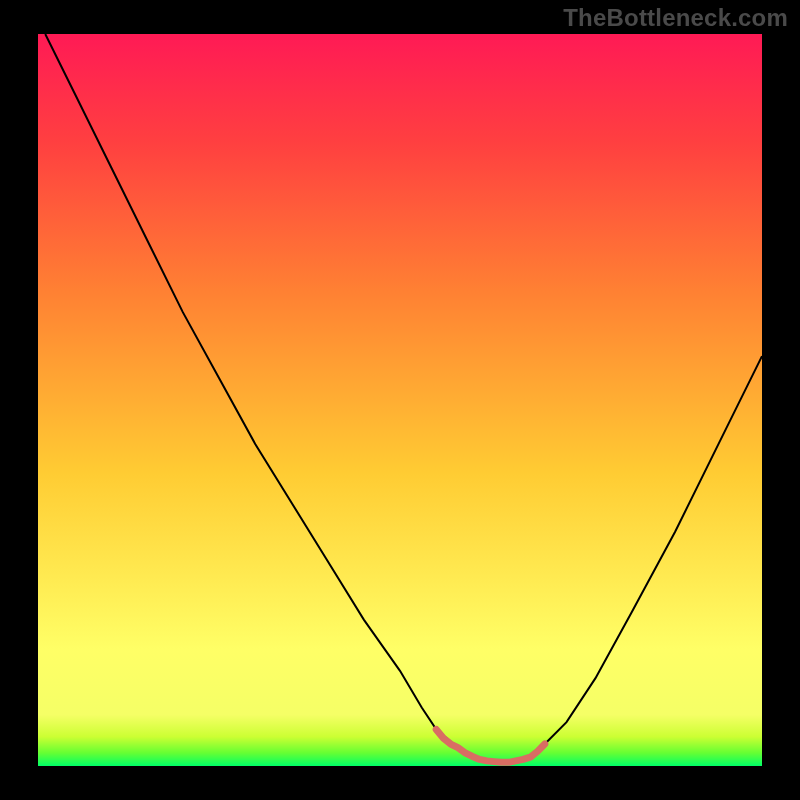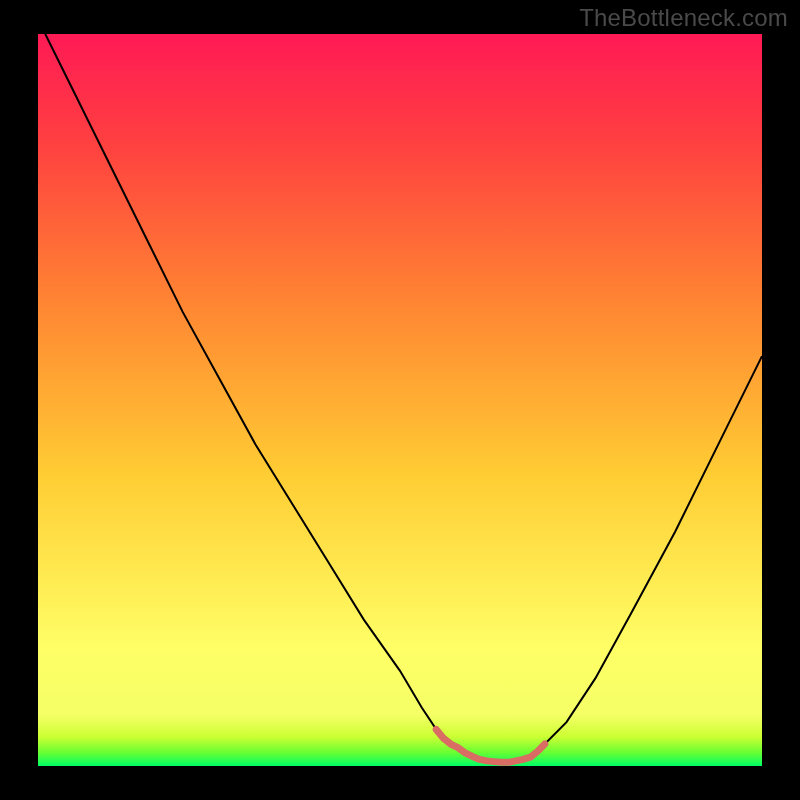--- a/index.html
+++ b/index.html
@@ -17,21 +17,21 @@
     top: 0;
     width: 800px;
     height: 800px;
   }
   .watermark {
     position: absolute;
     top: 4px;
     right: 12px;
     color: #4a4a4a;
     font-size: 24px;
-    font-weight: 400;
+    font-weight: 700;
     letter-spacing: 0.2px;
     z-index: 10;
   }
   svg {
     display: block;
   }
 </style>
 </head>
 <body>
 

